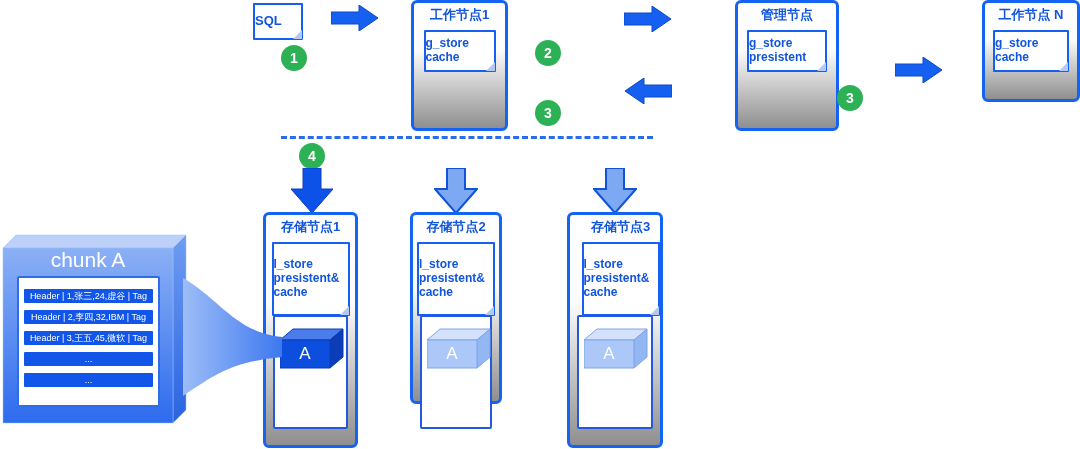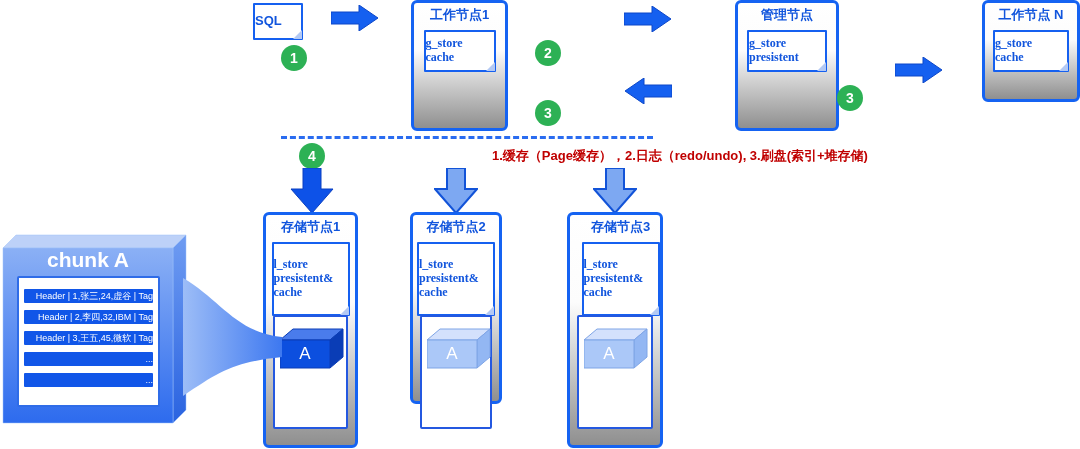--- a/index.html
+++ b/index.html
@@ -13,44 +13,44 @@
         text-align:center;}
   .note::after{content:"";position:absolute;right:-1px;bottom:-1px;width:0;height:0;
         border-left:9px solid transparent;border-bottom:9px solid #b3c9f4;}
   .note .ln{display:block;line-height:1.15;font-weight:600;}
 
   
   .node{position:absolute;border:3px solid #1563f2;border-radius:6px;
         background:linear-gradient(180deg,#ffffff 0%,#fcfcfc 38%,#8f8f8f 100%);
         box-sizing:border-box;}
   .node-title{margin-top:3px;text-align:center;font-size:13px;font-weight:bold;color:#1155dd;}
-  .nnote{position:relative;margin:6px auto 0 auto;font-size:12px;font-family:Liberation Serif, serif;}
+  .nnote{position:relative;margin:6px auto 0 auto;font-size:12px;}
 
   .inner-box{position:absolute;left:7px;right:7px;top:100px;height:110px;background:#ffffff;
         border:2px solid #2458e0;border-radius:2px;}
   .cube-wrap{position:absolute;left:5px;top:10px;width:64px;height:44px;}
   .cube-label{position:absolute;left:0;top:13px;width:50px;height:27px;line-height:27px;
         text-align:center;font-size:17px;color:#ffffff;}
 
   .badge{position:absolute;width:26px;height:26px;border-radius:50%;background:#2db155;
         color:#ffffff;font-size:14px;font-weight:bold;text-align:center;line-height:26px;}
 
   .divider{position:absolute;left:281px;top:136px;width:372px;height:0;
         border-top:3px dashed #2a6cf0;}
 
   .annotation{position:absolute;left:492px;top:147px;color:#c00000;font-size:13px;
         font-weight:bold;white-space:nowrap;}
 
   
   .chunk-title{position:absolute;left:3px;top:248px;width:170px;text-align:center;
-        color:#ffffff;font-size:21px;font-weight:700;}
+        color:#ffffff;font-size:21px;font-weight:400;}
   .chunk-inner{position:absolute;left:17px;top:276px;width:143px;height:131px;background:#ffffff;
         border:2px solid #2f6ce8;border-radius:2px;box-sizing:border-box;padding-top:11px;}
   .chunk-row{margin:0 5px 7px 5px;height:14px;line-height:14px;background:#1156e8;color:#ffffff;
-        font-size:9px;text-align:right;border-radius:1px;white-space:nowrap;overflow:hidden;}
+        font-size:9px;text-align:center;border-radius:1px;white-space:nowrap;overflow:hidden;}
 </style>
 </head>
 <body>
 
 <div class="canvas">
 
   <div class="note" style="left:253px;top:3px;width:46px;height:33px;font-size:13px;">
     <span class="ln">SQL</span>
   </div>
 
@@ -97,21 +97,20 @@
     <div class="note nnote" style="position:relative;width:72px;height:38px;">
       <span class="ln">g_store</span>
       <span class="ln">cache</span>
     </div>
   </div>
 
   <div class="divider"></div>
 
   <div class="badge" style="left:299px;top:143px;">4</div>
 
-  <div class="annotation">1.缓存（Page缓存），2.日志（redo/undo), 3.刷盘(索引+堆存储)</div>
 
   <svg class="abs" style="left:290px;top:168px;" width="44" height="46" viewBox="0 0 44 46">
     <polygon points="13,0 31,0 31,21 43,21 22,45 1,21 13,21" fill="#0d52e8" stroke="#0a3fc0" stroke-width="1"></polygon>
   </svg>
   <svg class="abs" style="left:434px;top:168px;" width="44" height="46" viewBox="0 0 44 46">
     <polygon points="13,0 31,0 31,21 43,21 22,45 1,21 13,21" fill="#7da8f2" stroke="#1253d8" stroke-width="2"></polygon>
   </svg>
   <svg class="abs" style="left:593px;top:168px;" width="44" height="46" viewBox="0 0 44 46">
     <polygon points="13,0 31,0 31,21 43,21 22,45 1,21 13,21" fill="#7da8f2" stroke="#1253d8" stroke-width="2"></polygon>
   </svg>

